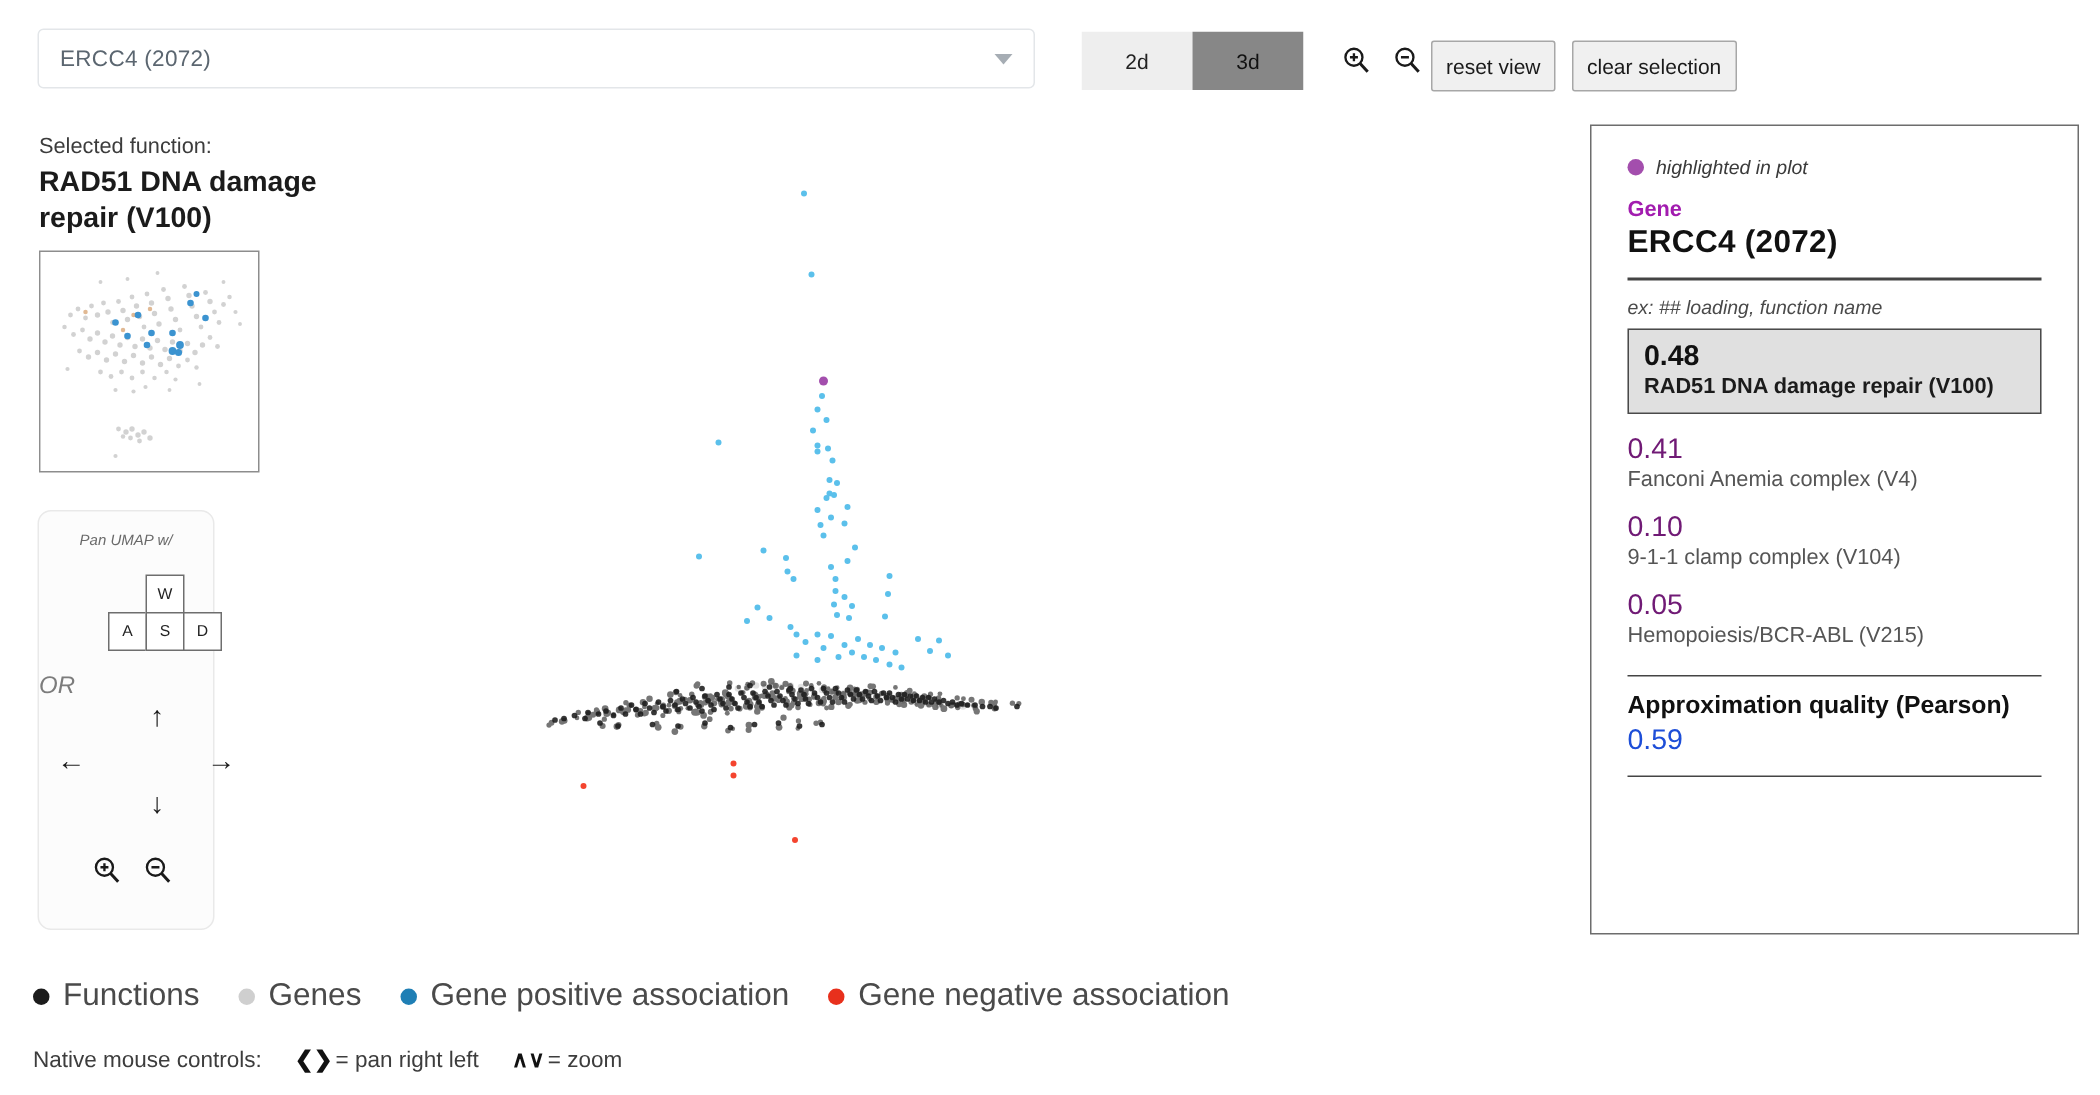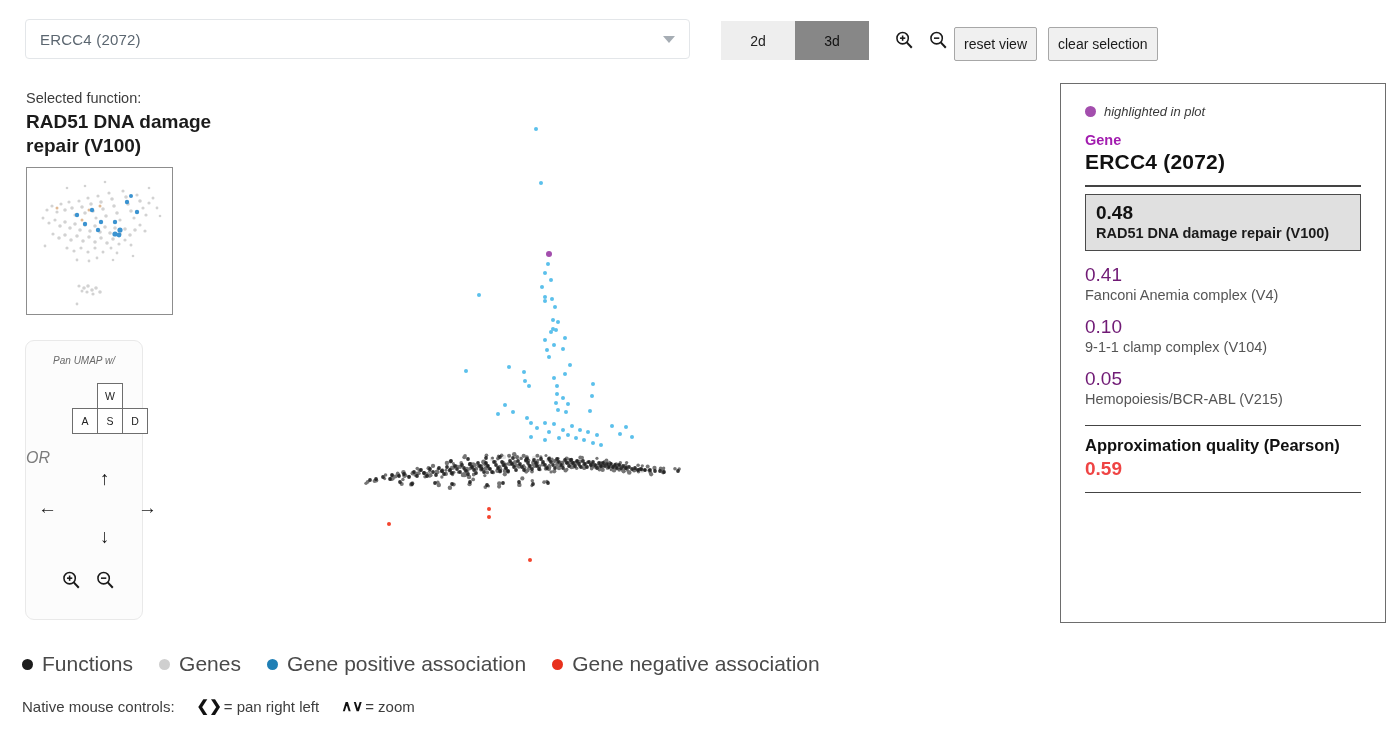--- a/index.html
+++ b/index.html
@@ -150,21 +150,21 @@
     padding: 7px 10px 9px 10px;
   }
   .load-box .num { font-size: 19px; font-weight: bold; color: #111; }
   .load-box .nm  { font-size: 14.5px; font-weight: bold; color: #1b1b1b; margin-top: 1px; }
 
   .load-item { margin-top: 13px; }
   .load-item .num { font-size: 19px; color: #701a75; }
   .load-item .nm  { font-size: 14.5px; color: #555; margin-top: 1px; }
 
   .aq-title { margin-top: 10px; font-size: 16.5px; font-weight: bold; color: #111; line-height: 1.15; }
-  .aq-val { margin-top: 3px; font-size: 19px; color: #ef4444; font-weight: bold; }
+  .aq-val { margin-top: 3px; font-size: 19px; color: #1d4ed8; }
 
   
   .legend {
     position: absolute; left: 22px; top: 652px;
     display: flex; align-items: center; gap: 0;
   }
   .leg-item { display: flex; align-items: center; gap: 9px; margin-right: 26px; }
   .leg-dot { width: 11px; height: 11px; border-radius: 50%; }
   .leg-txt { font-size: 21px; color: #4a4a4a; }
 
@@ -888,20 +888,21 @@
 
   <div class="info">
     <div class="info-inner">
       <div class="hl-row">
         <span class="hl-dot"></span>
         <span class="hl-text">highlighted in plot</span>
       </div>
       <div class="gene-kicker">Gene</div>
       <div class="gene-name">ERCC4 (2072)</div>
       <div class="rule thick"></div>
+      <div class="ex-note">ex: ## loading, function name</div>
 
       <div class="load-box">
         <div class="num">0.48</div>
         <div class="nm">RAD51 DNA damage repair (V100)</div>
       </div>
 
       <div class="load-item">
         <div class="num">0.41</div>
         <div class="nm">Fanconi Anemia complex (V4)</div>
       </div>

